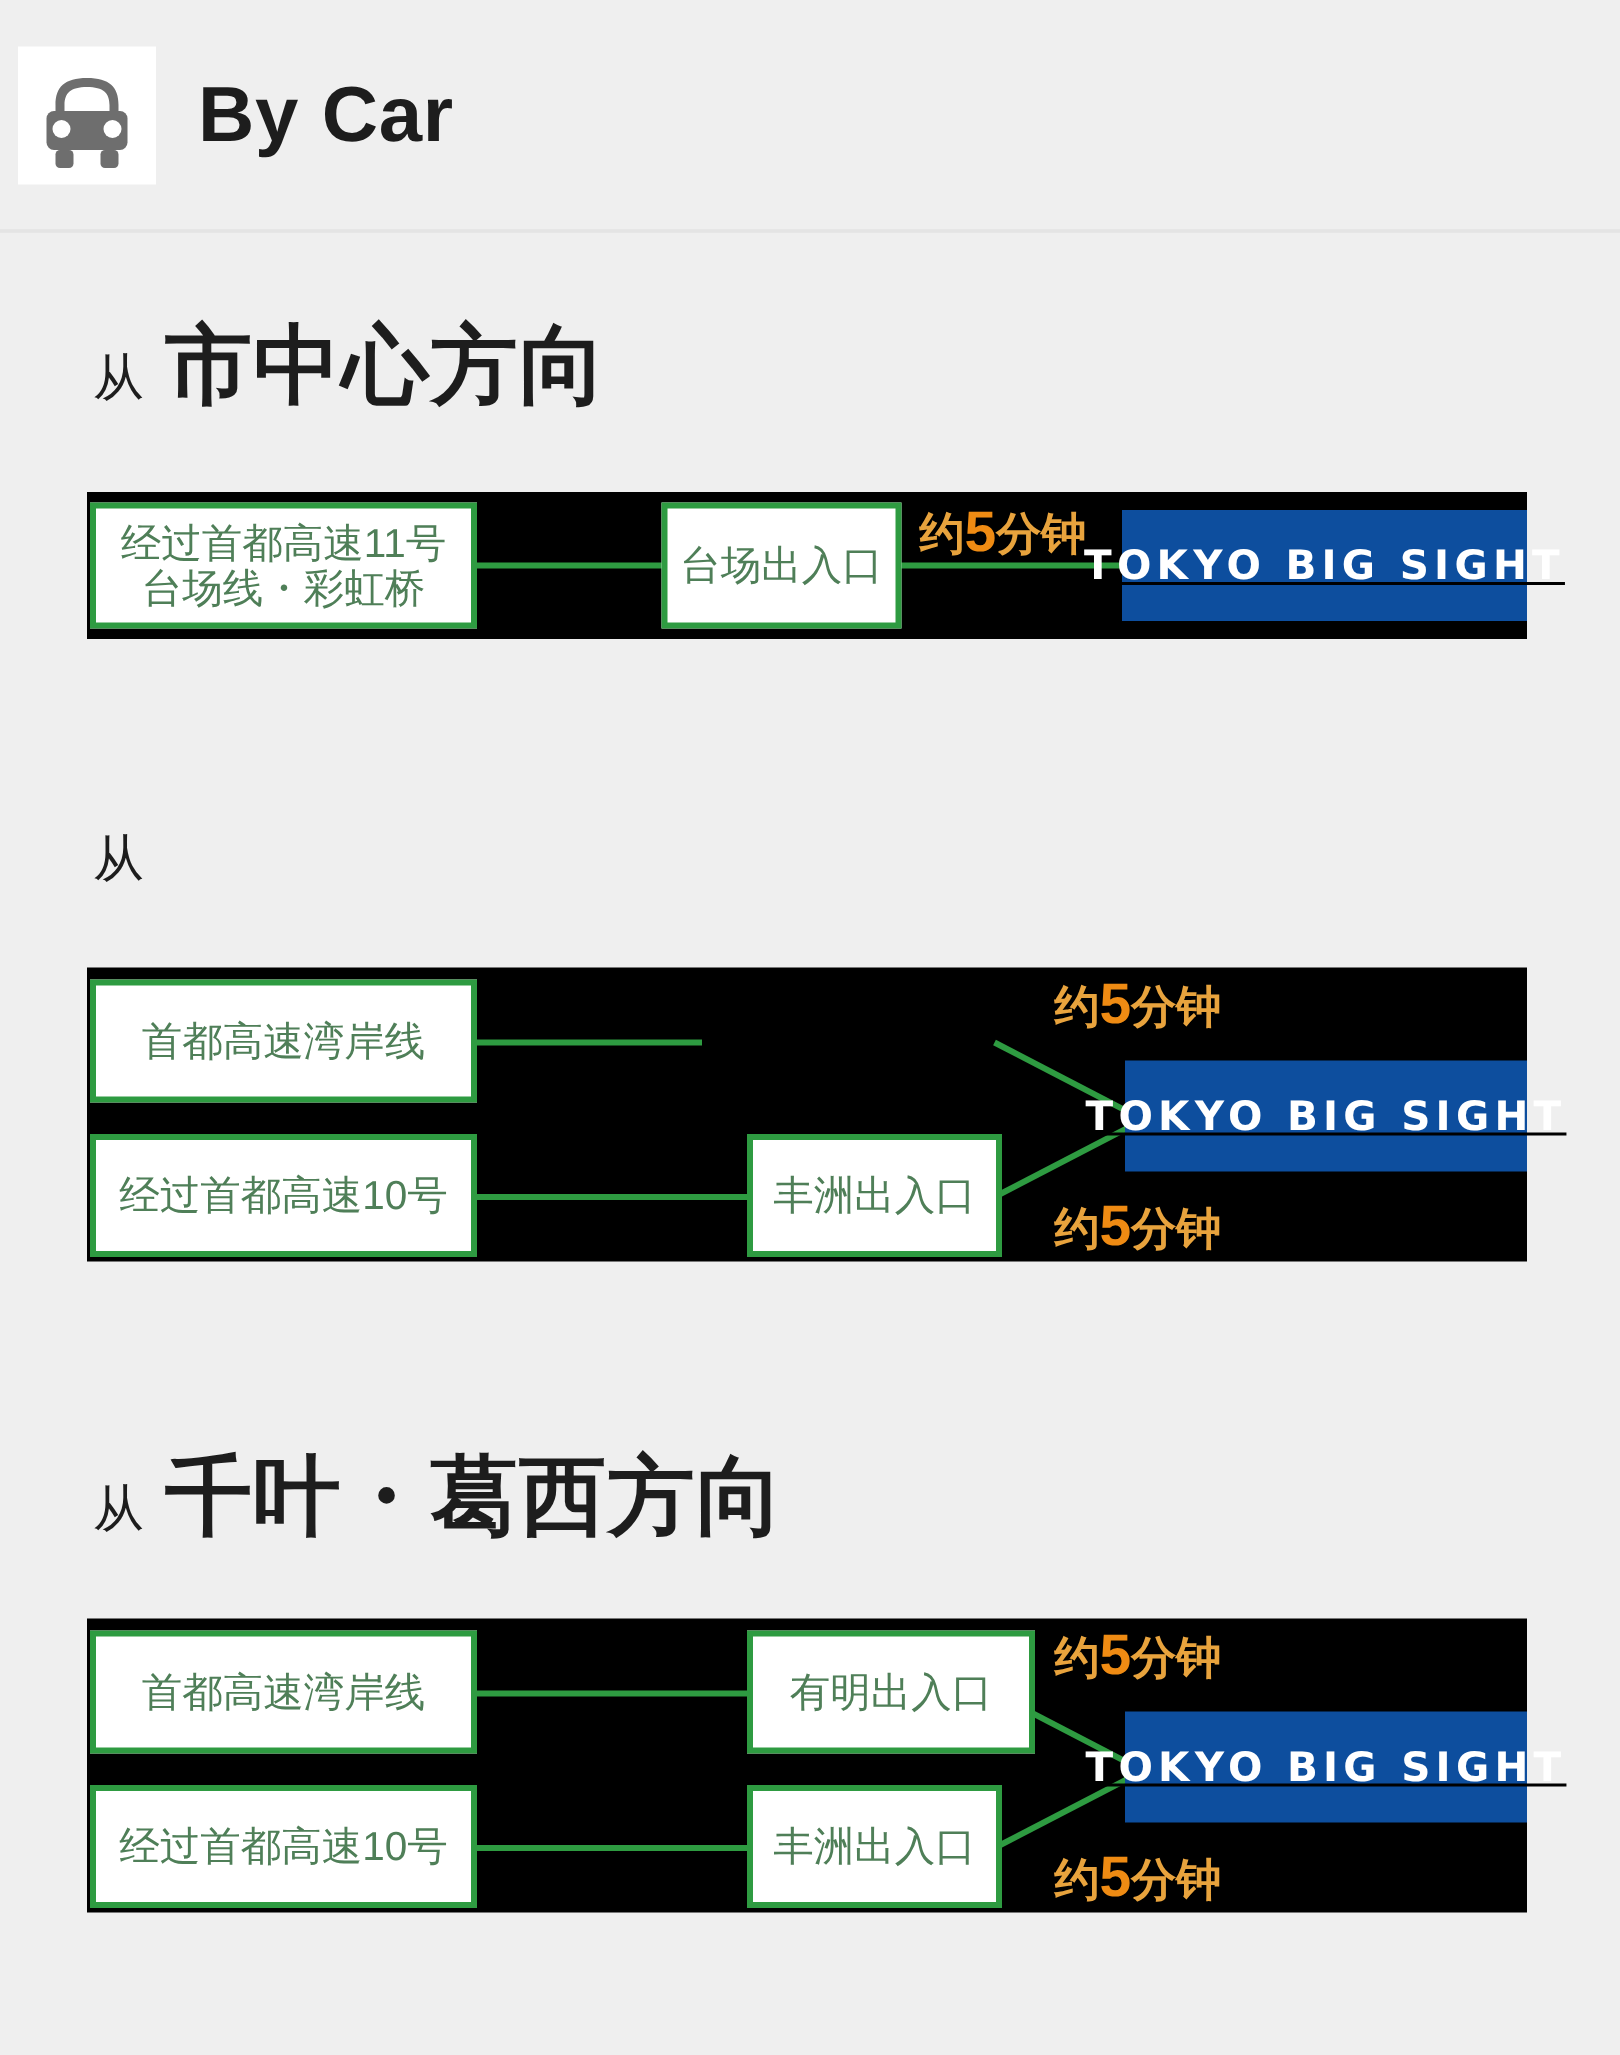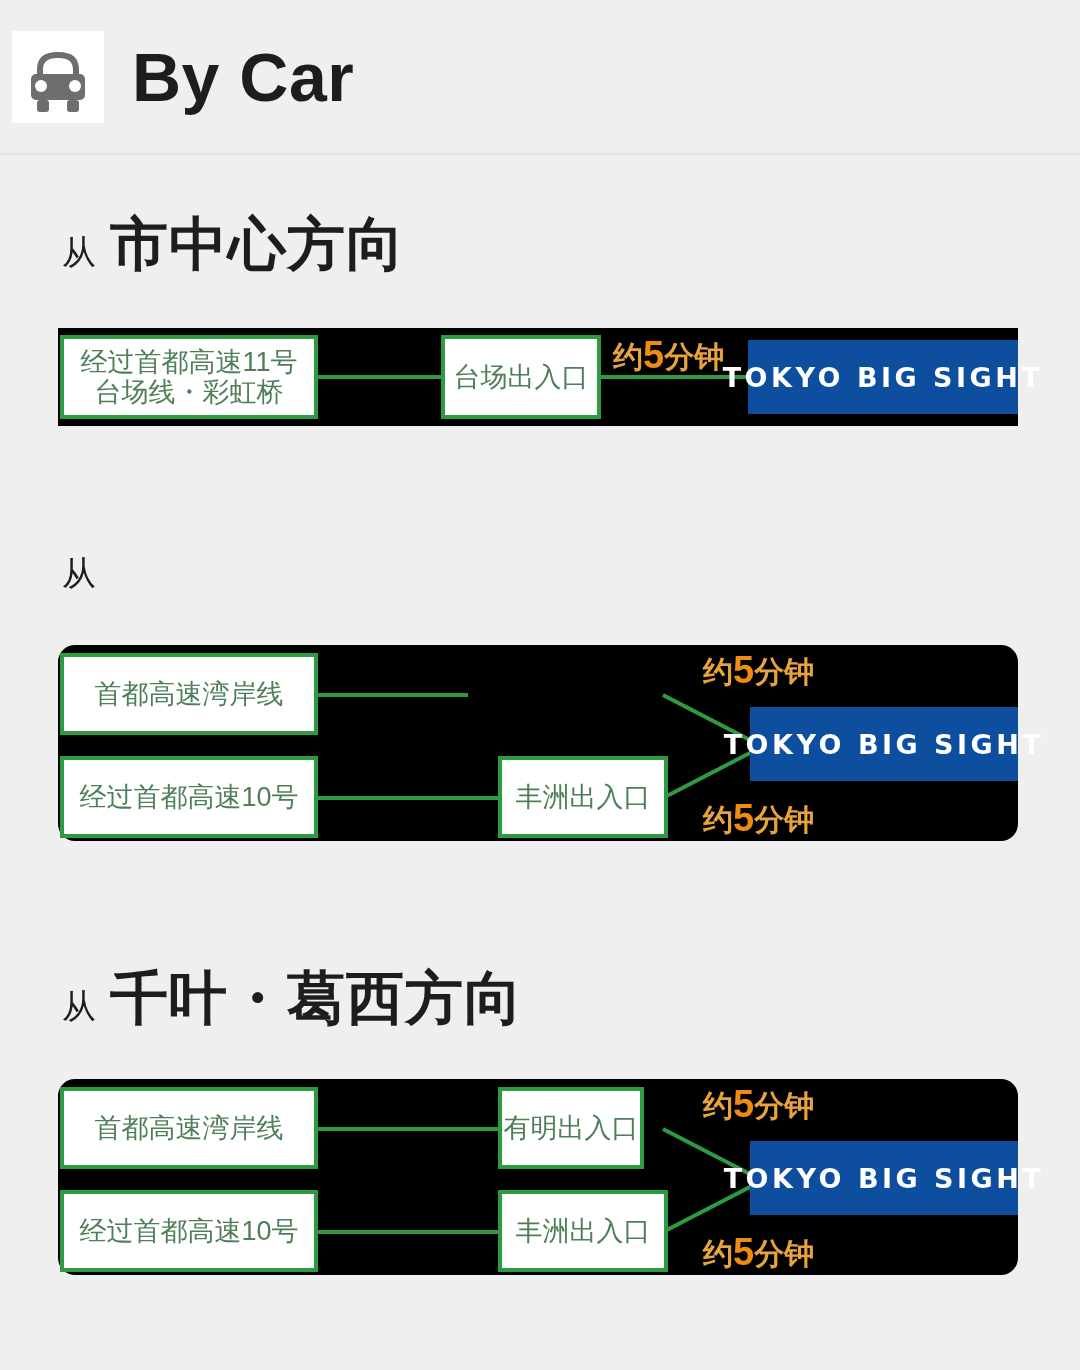--- a/index.html
+++ b/index.html
@@ -33,21 +33,21 @@
     width: 92px;
     height: 92px;
     background: #ffffff;
     display: flex;
     align-items: center;
     justify-content: center;
     flex: 0 0 auto;
   }
   .car-icon-box svg { display: block; }
   .header-title {
-    font-size: 68px;
+    font-size: 52px;
     font-weight: bold;
     color: #1d1d1d;
     margin-left: 28px;
     letter-spacing: 0.5px;
     line-height: 1;
   }
 
   
   .content { padding: 0; }
   .section { position: relative; }
@@ -72,21 +72,21 @@
   }
 
   
   .diagram {
     position: relative;
     background: #000000;
     margin-left: 58px;
     width: 960px;
   }
   .diagram.single { height: 98px; }
-  .diagram.branch { height: 196px; border-radius: 17px; }
+  .diagram.branch { height: 196px; }
 
   .node {
     position: absolute;
     border: 4px solid #2e9b41;
     background: #ffffff;
     display: flex;
     align-items: center;
     justify-content: center;
     text-align: center;
     color: #4f7f58;
@@ -128,20 +128,21 @@
     vertical-align: -1px;
   }
 
   .logo {
     position: absolute;
     background: #0d4e9e;
     display: flex;
     align-items: center;
     justify-content: center;
     z-index: 5;
+    text-decoration: underline;
   }
   .logo-text {
     color: #ffffff;
     font-weight: bold;
     font-size: 27px;
     letter-spacing: 3.5px;
     white-space: nowrap;
     font-family: "DejaVu Sans", "Liberation Sans", sans-serif;
   }
 </style>
@@ -230,21 +231,21 @@
 
       <div class="connector" style="left:255px; top:48px; width:190px;"></div>
       <div class="connector" style="left:255px; top:151px; width:190px;"></div>
 
       <div class="diag-line" style="left:605px; top:48px; width:112px; transform: rotate(27.4deg);"></div>
       <div class="diag-line" style="left:605px; top:151px; width:112px; transform: rotate(-27.4deg);"></div>
 
       <div class="node" style="left:2px; top:8px; width:258px; height:82px;">首都高速湾岸线</div>
       <div class="node" style="left:2px; top:111px; width:258px; height:82px;">经过首都高速10号</div>
 
-      <div class="node" style="left:440px; top:8px; width:146px; height:82px;">有明出入口</div>
+      <div class="node" style="left:440px; top:8px; width:192px; height:82px;">有明出入口</div>
       <div class="node" style="left:440px; top:111px; width:170px; height:82px;">丰洲出入口</div>
 
       <div class="time-label" style="left:645px; top:6px;">
         <span>约</span><span class="num">5</span><span>分钟</span>
       </div>
       <div class="time-label" style="left:645px; top:154px;">
         <span>约</span><span class="num">5</span><span>分钟</span>
       </div>
 
       <div class="logo" style="left:692px; top:62px; width:268px; height:74px;">

